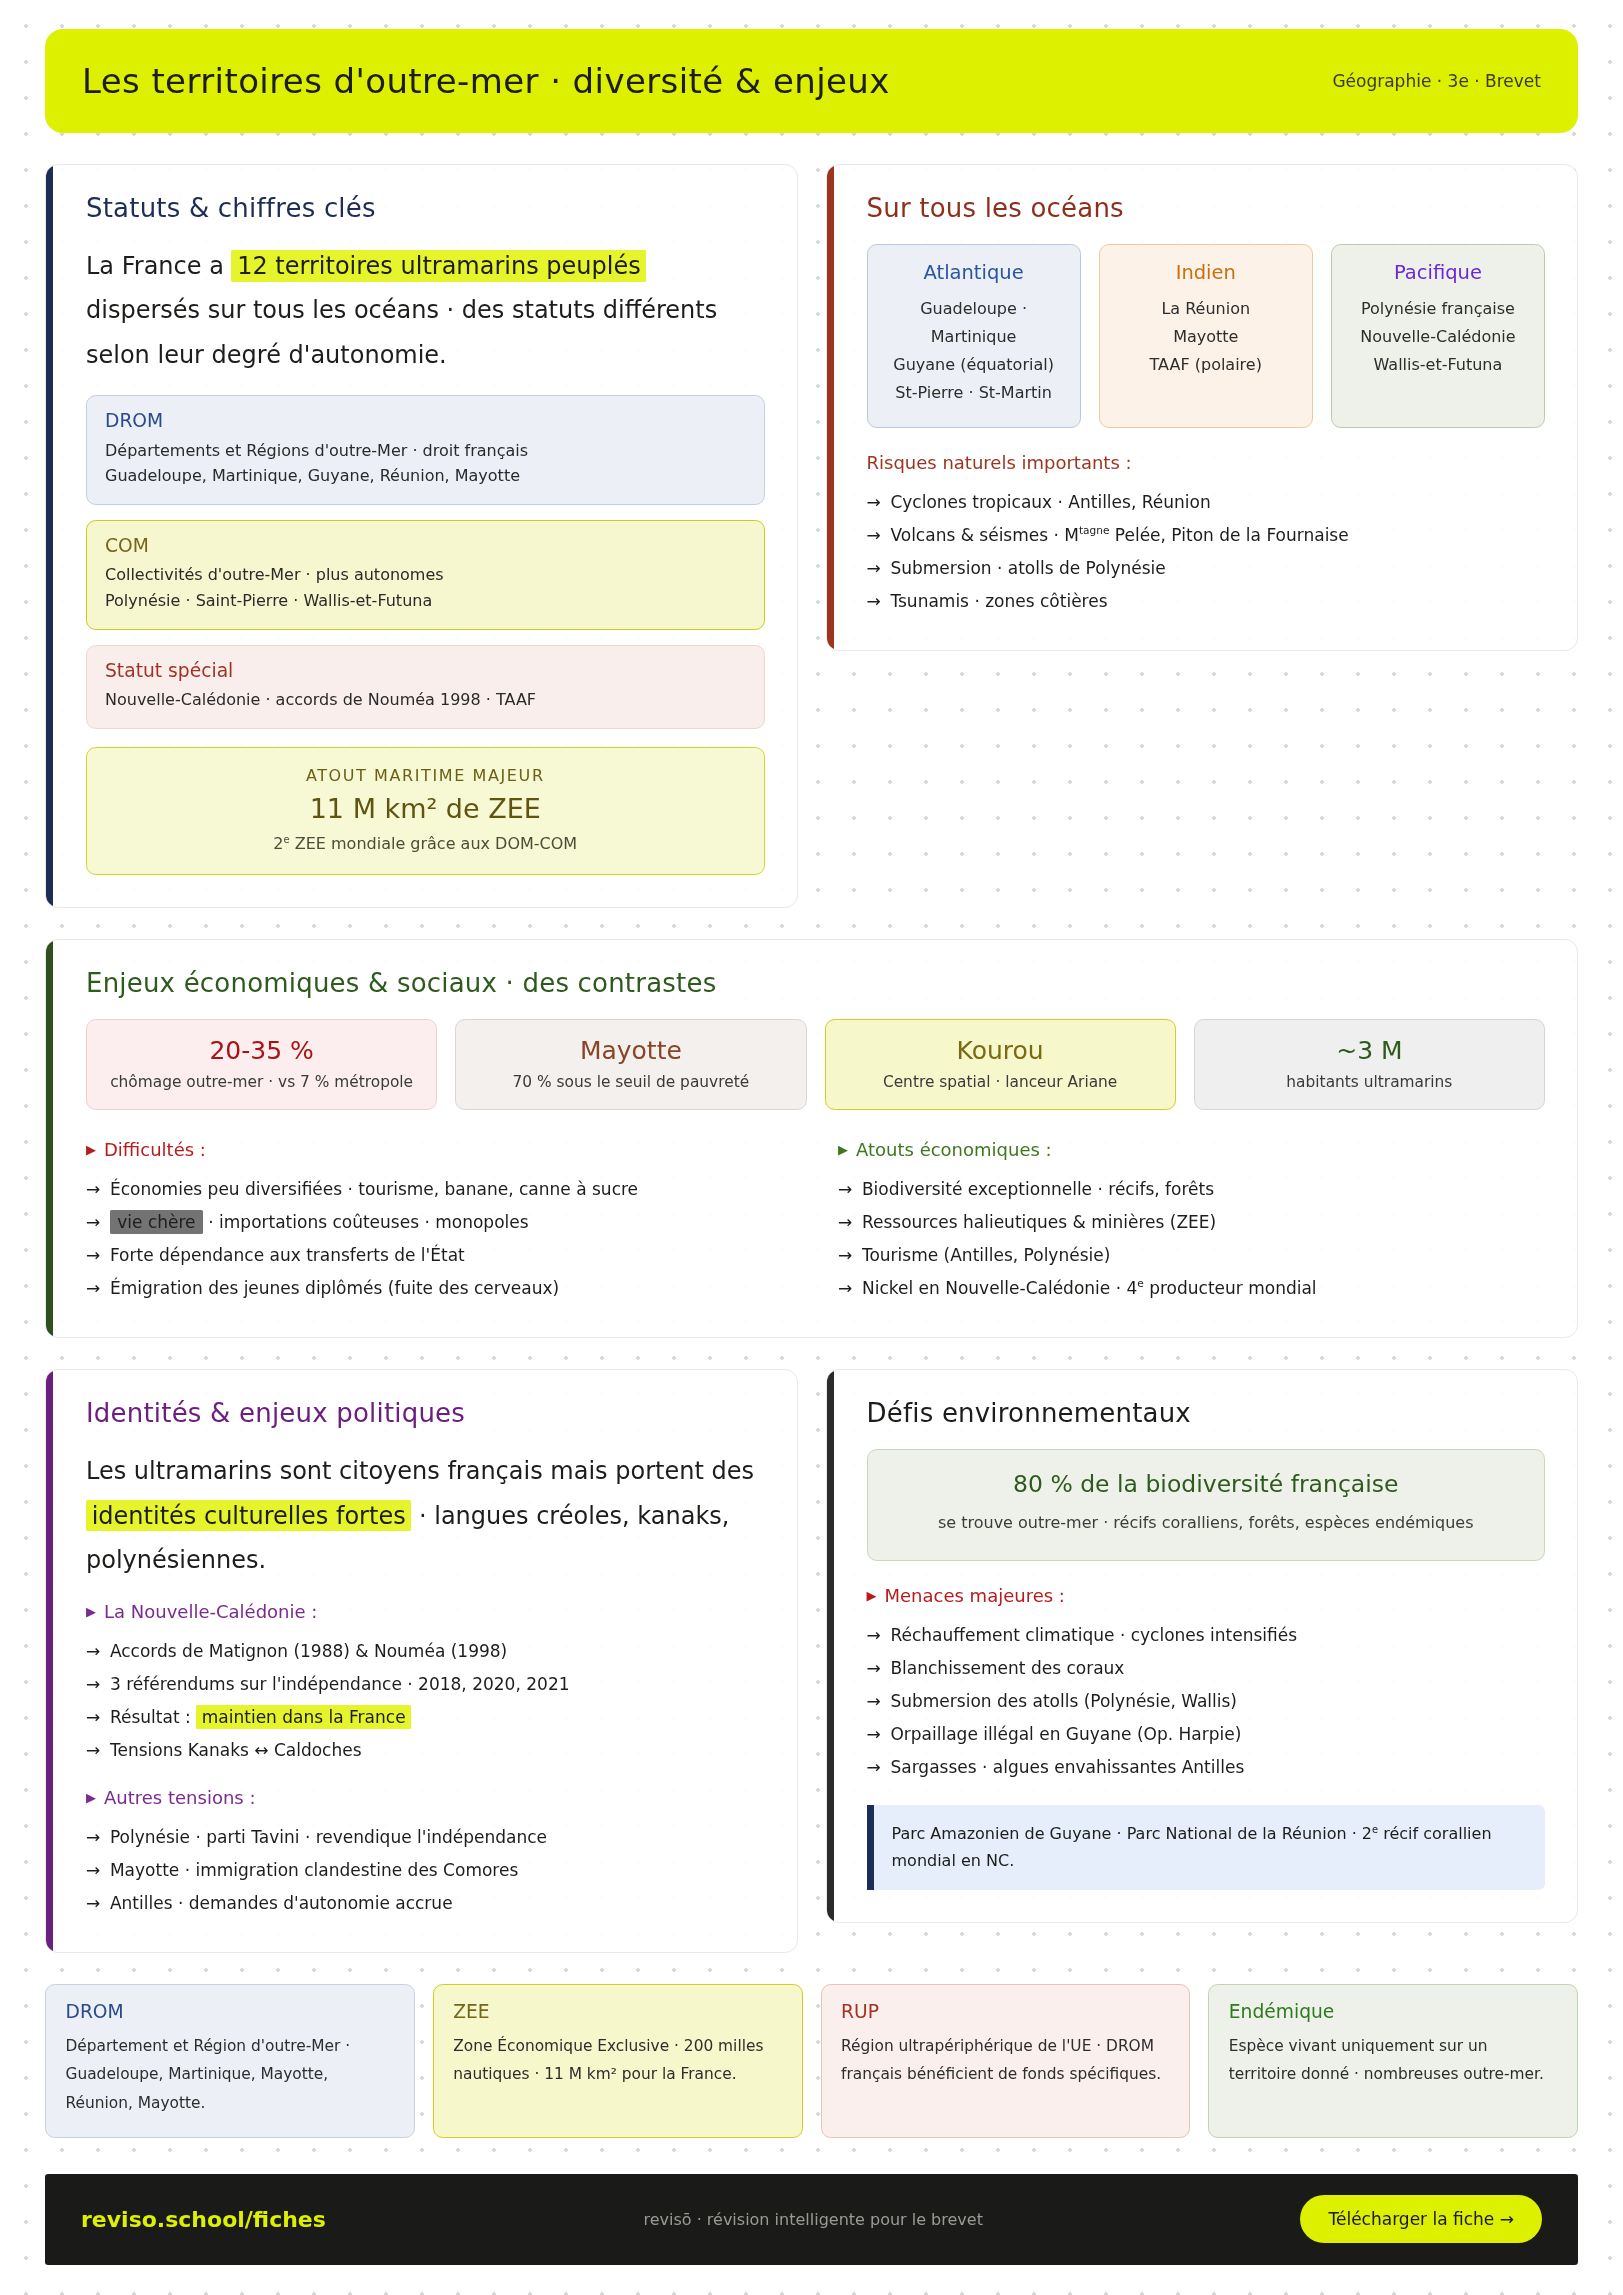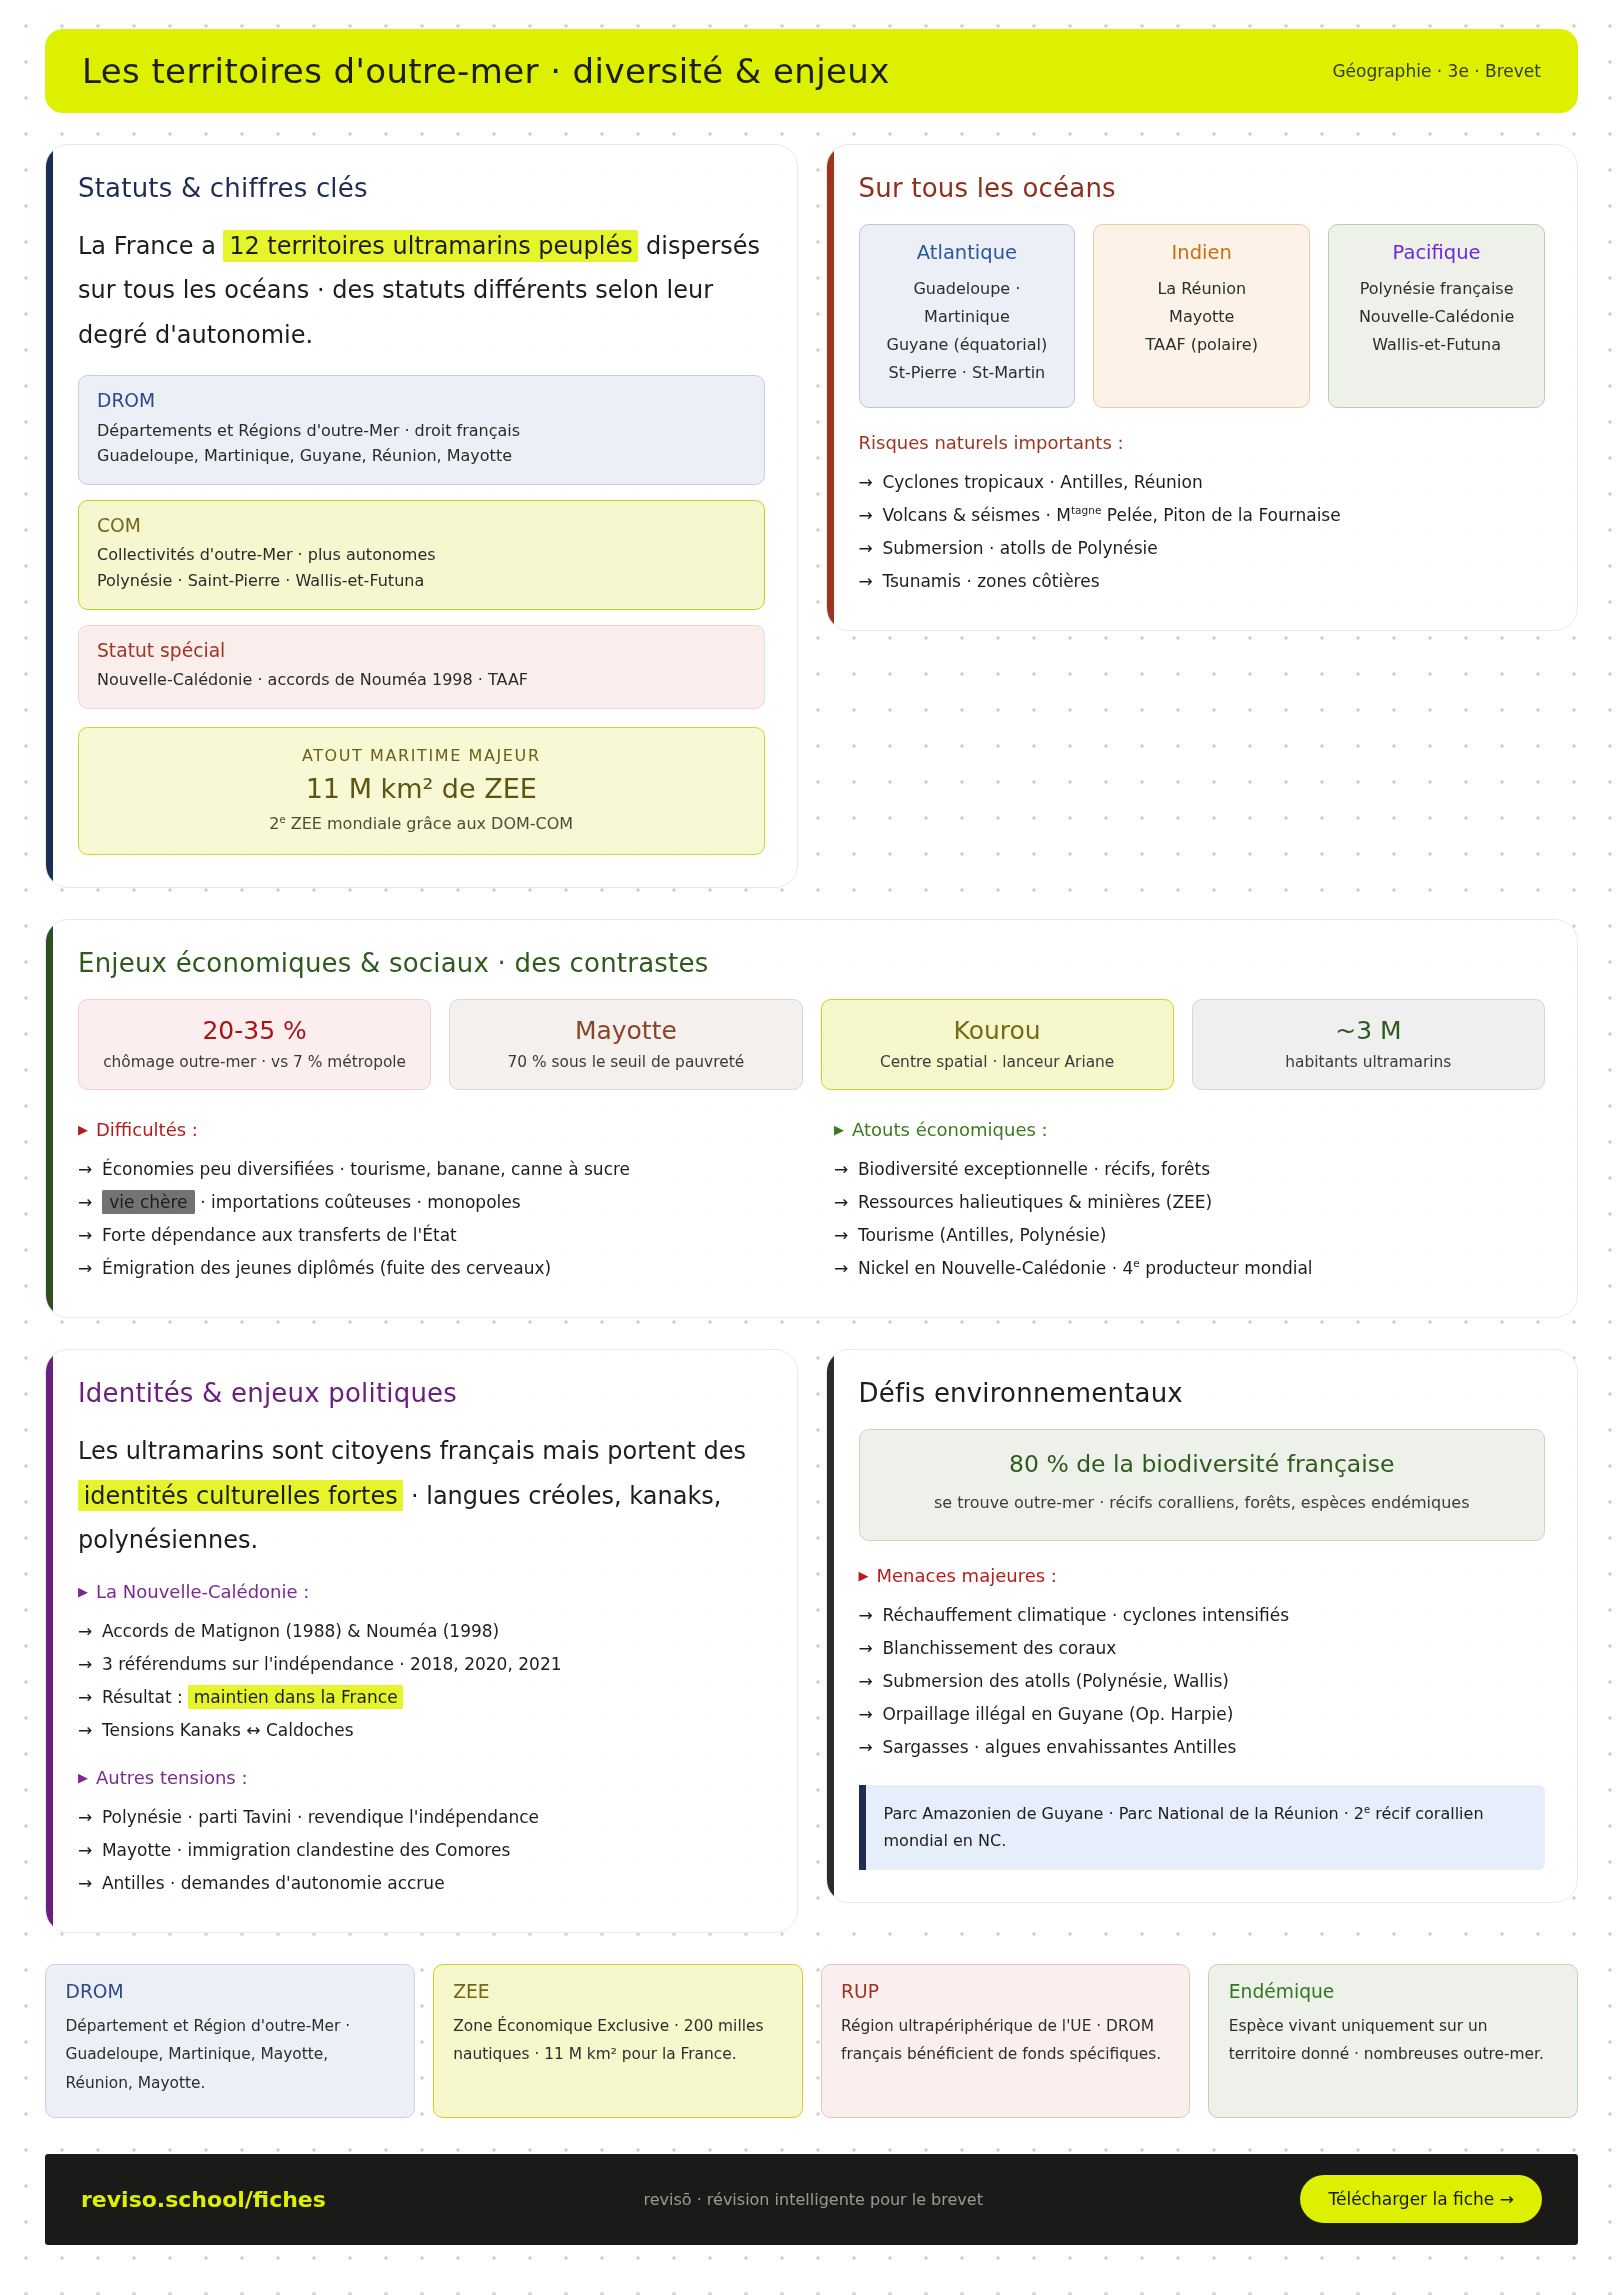--- a/index.html
+++ b/index.html
@@ -14,37 +14,37 @@
     min-height: 2295px;
     position: relative;
     -webkit-font-smoothing: antialiased;
   }
   .page { width: 1623px; padding: 29px 45px 0 45px; }
 
   
   .header {
     background: #dcf000;
     border-radius: 18px;
-    height: 84px;
+    height: 104px;
     display: flex; align-items: center; justify-content: space-between;
     padding: 0 37px;
     margin-bottom: 31px;
   }
   .header-title {
     font-size: 34px; color: #1d1d1b; letter-spacing: 0.4px;
     font-family: "DejaVu Sans", sans-serif; font-weight: 400;
   }
   .header-meta { font-size: 17px; color: #3a3a25; }
 
   
   .card {
     background: rgba(255,255,255,.93);
     border: 1.2px solid #e9e9e9;
-    border-radius: 23px;
-    padding: 28px 32px 32px 32px;
+    border-radius: 13px;
+    padding: 28px 32px 32px 40px;
     position: relative;
     overflow: hidden;
   }
   .card::before {
     content:""; position:absolute; left:0; top:0; bottom:0; width:7.3px; border-radius:13px 0 0 13px;
   }
   .card.navy::before   { background:#1d2d55; }
   .card.rust::before   { background:#9c3520; }
   .card.green::before  { background:#2f4f1e; }
   .card.purple::before { background:#6b2080; }

